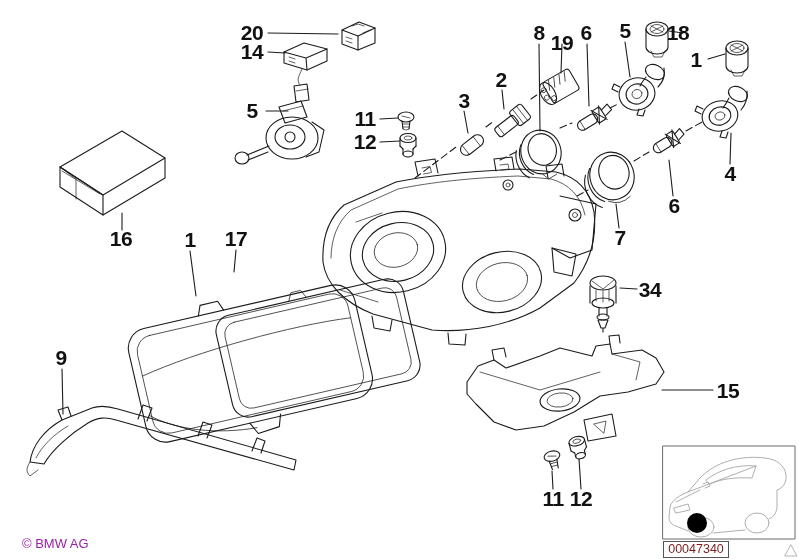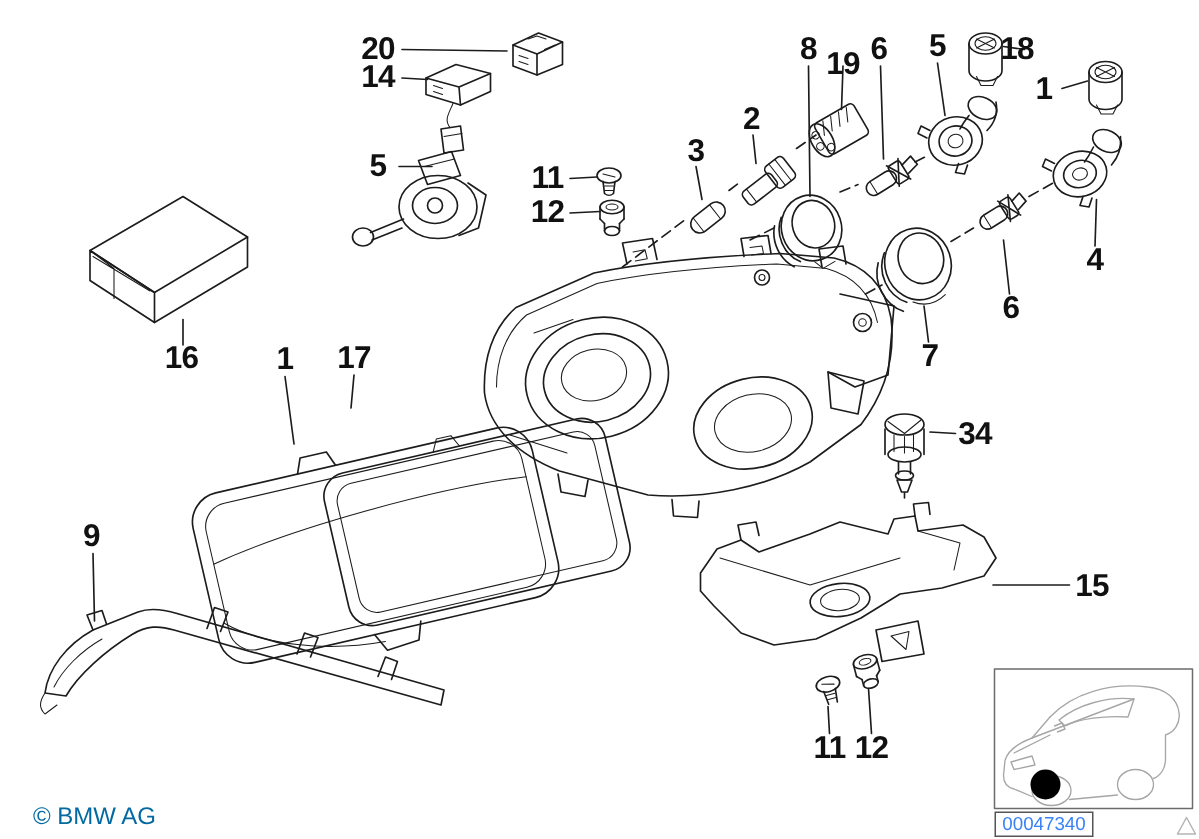--- a/index.html
+++ b/index.html
@@ -10,23 +10,23 @@
     fill:none;stroke:#1c1c1c;stroke-width:1.1;stroke-linejoin:round;stroke-linecap:round;}
   .art .thin{stroke-width:0.7;}
   .art .dash{stroke-dasharray:7 4;stroke-width:0.9;}
   .art .lead{stroke-width:1;}
   .art .car{stroke:#a6a6a6;stroke-width:0.9;}
   .art .frame{stroke:#6b6b6b;stroke-width:1;}
   .art .dot{fill:#000;stroke:none;}
   .art .tri{stroke:#b5b5b5;stroke-width:1;}
   .callout{position:absolute;transform:translate(-50%,-50%);font-weight:bold;
            font-size:21px;color:#111;white-space:nowrap;letter-spacing:-0.5px;}
-  .copyright{position:absolute;left:22px;top:536px;font-size:16px;color:#0369a1;}
+  .copyright{position:absolute;left:22px;top:536px;font-size:13px;color:#a21caf;}
   .pn-box{position:absolute;left:663px;top:541px;width:64px;height:15px;border:1px solid #555;
-          font-size:12.5px;line-height:15px;text-align:center;color:#3b82f6;background:#fff;}
+          font-size:12.5px;line-height:15px;text-align:center;color:#7f1d1d;background:#fff;}
 </style>
 </head>
 <body>
 
 <div class="stage">
 
   <svg class="art" width="799" height="559" viewBox="0 0 799 559">
 
     <g class="lead">
       <path d="M268,33 L338,34"></path>

